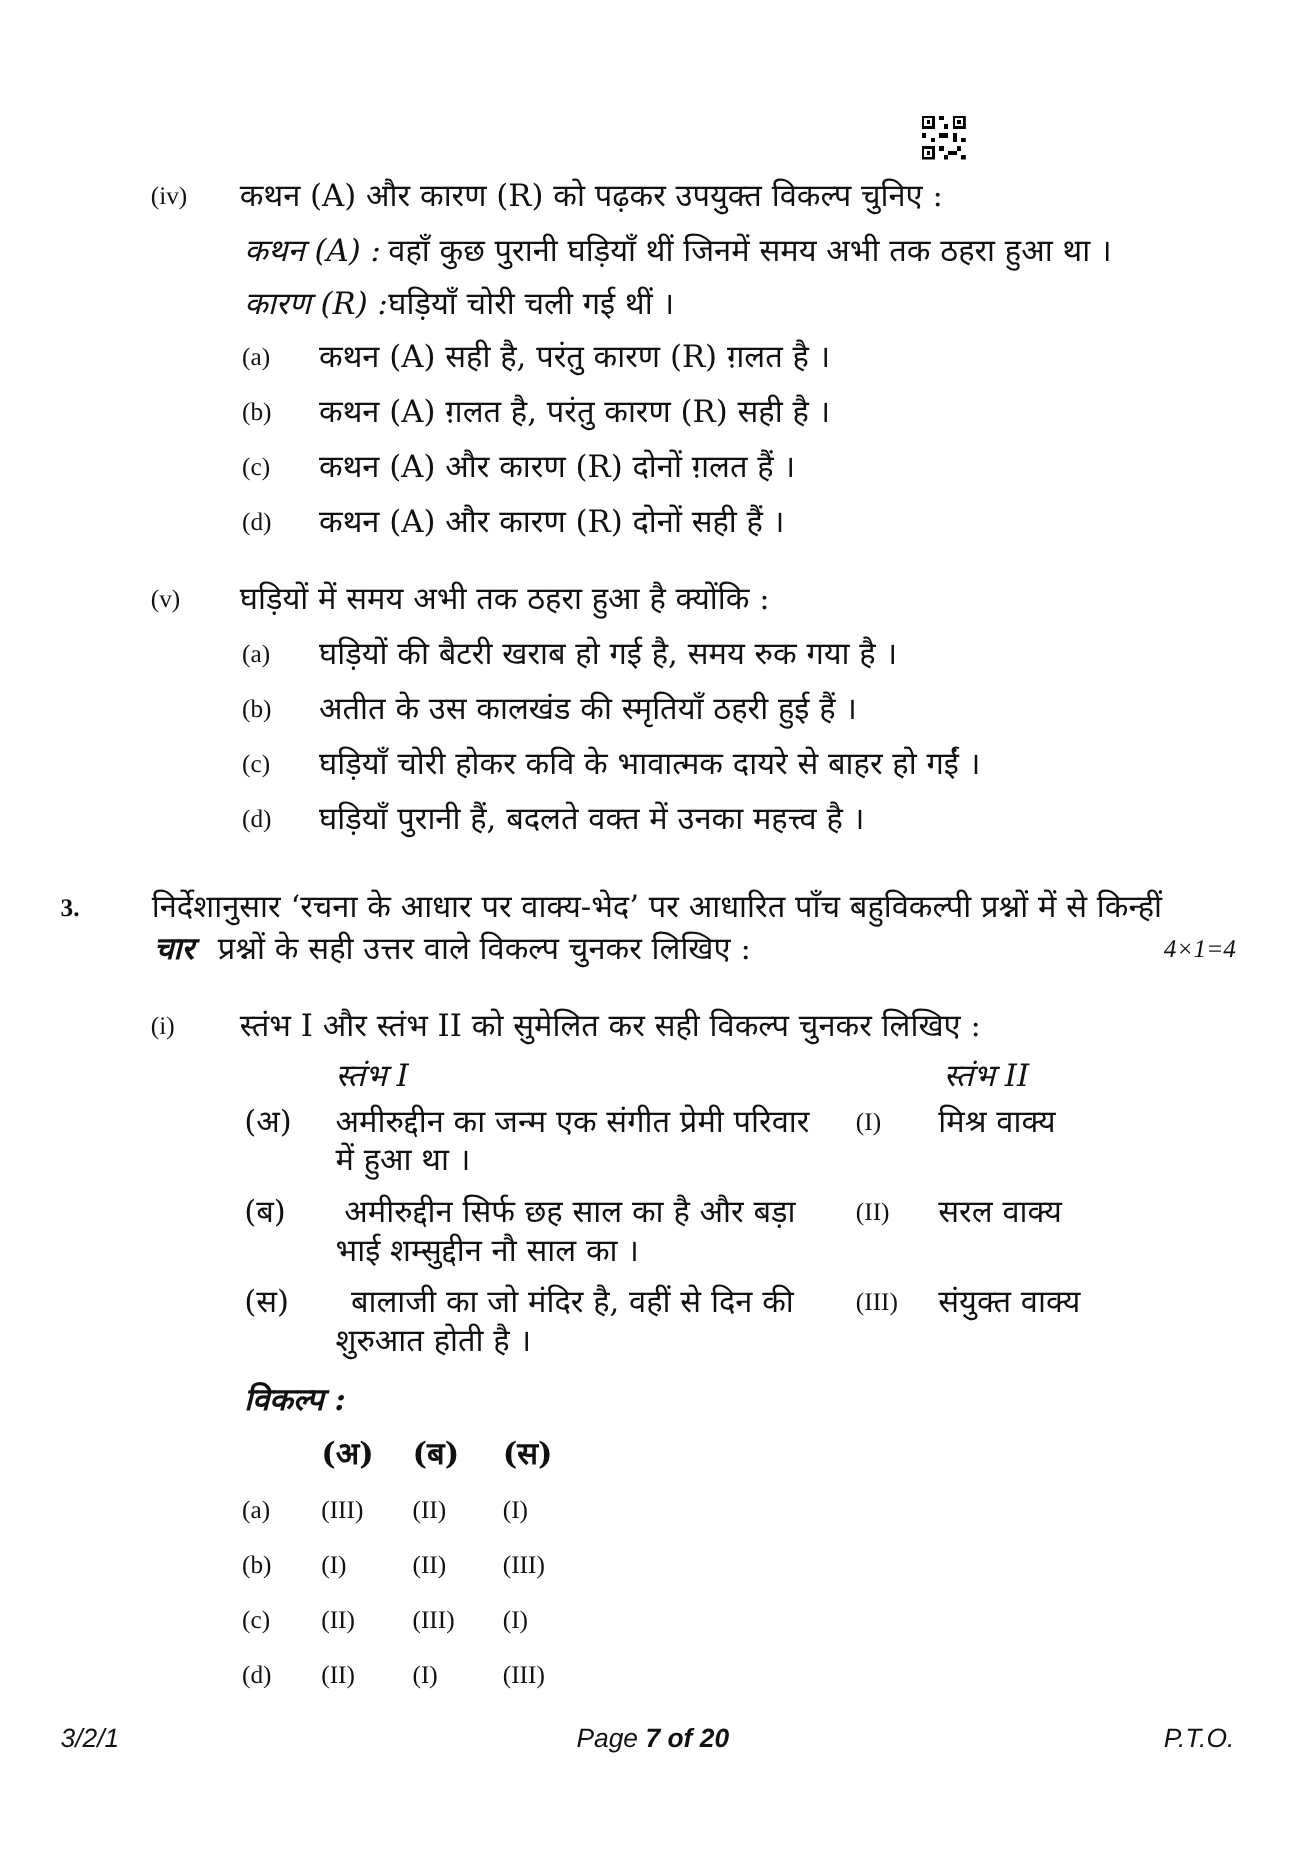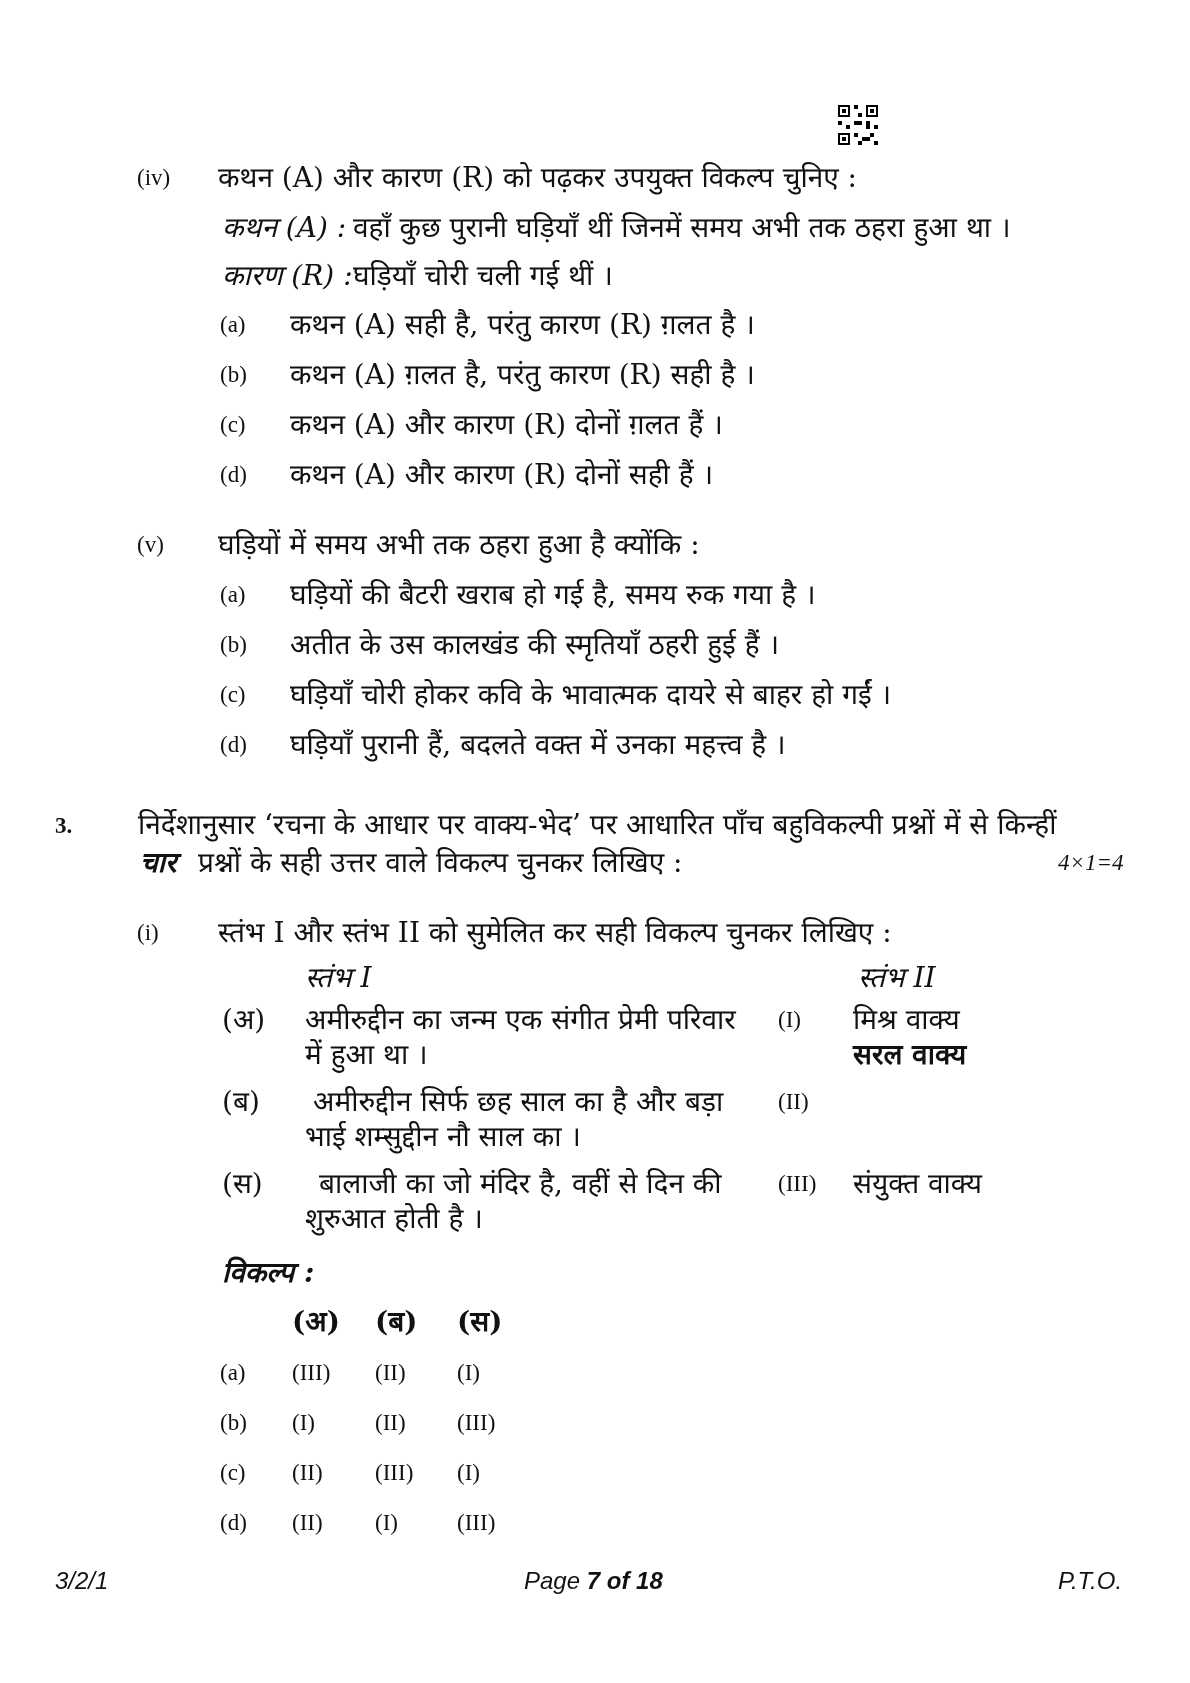--- a/index.html
+++ b/index.html
@@ -104,21 +104,21 @@
     <span class="abs t" style="left:305px;top:1005px;">अमीरुद्दीन का जन्म एक संगीत प्रेमी परिवार</span>
     <span class="abs t" style="left:305px;top:1040px;">में हुआ था ।</span>
     <span class="abs lbl" style="left:778px;top:1007px;">(I)</span>
     <span class="abs t" style="left:853px;top:1005px;">मिश्र वाक्य</span>
   </div>
   <div>
     <span class="abs t" style="left:222px;top:1087px;">(ब)</span>
     <span class="abs t" style="left:313px;top:1087px;">अमीरुद्दीन सिर्फ छह साल का है और बड़ा</span>
     <span class="abs t" style="left:305px;top:1122px;">भाई शम्सुद्दीन नौ साल का ।</span>
     <span class="abs lbl" style="left:778px;top:1089px;">(II)</span>
-    <span class="abs t" style="left:853px;top:1040px;font-weight:bold;">सरल वाक्य</span>
+    <span class="abs t" style="left:853px;top:1087px;">सरल वाक्य</span>
   </div>
   <div>
     <span class="abs t" style="left:222px;top:1169px;">(स)</span>
     <span class="abs t" style="left:319px;top:1169px;">बालाजी का जो मंदिर है, वहीं से दिन की</span>
     <span class="abs t" style="left:305px;top:1204px;">शुरुआत होती है ।</span>
     <span class="abs lbl" style="left:778px;top:1171px;">(III)</span>
     <span class="abs t" style="left:853px;top:1169px;">संयुक्त वाक्य</span>
   </div>
 
   <span class="abs t b it" style="left:222px;top:1258px;">विकल्प :</span>
@@ -147,15 +147,15 @@
   <div>
     <span class="abs lbl" style="left:220px;top:1510px;">(d)</span>
     <span class="abs lbl" style="left:292px;top:1510px;">(II)</span>
     <span class="abs lbl" style="left:375px;top:1510px;">(I)</span>
     <span class="abs lbl" style="left:457px;top:1510px;">(III)</span>
   </div>
 </div>
 
 <div>
   <span class="abs footer" style="left:55px;top:1567px;">3/2/1</span>
-  <span class="abs footer" style="left:524px;top:1567px;"><span>Page</span> <b>7</b> <b>of 18</b></span>
+  <span class="abs footer" style="left:524px;top:1567px;"><span>Page</span> <b>7</b> <b>of 20</b></span>
   <span class="abs footer it" style="left:1058px;top:1567px;">P.T.O.</span>
 </div>
 
 </body></html>

